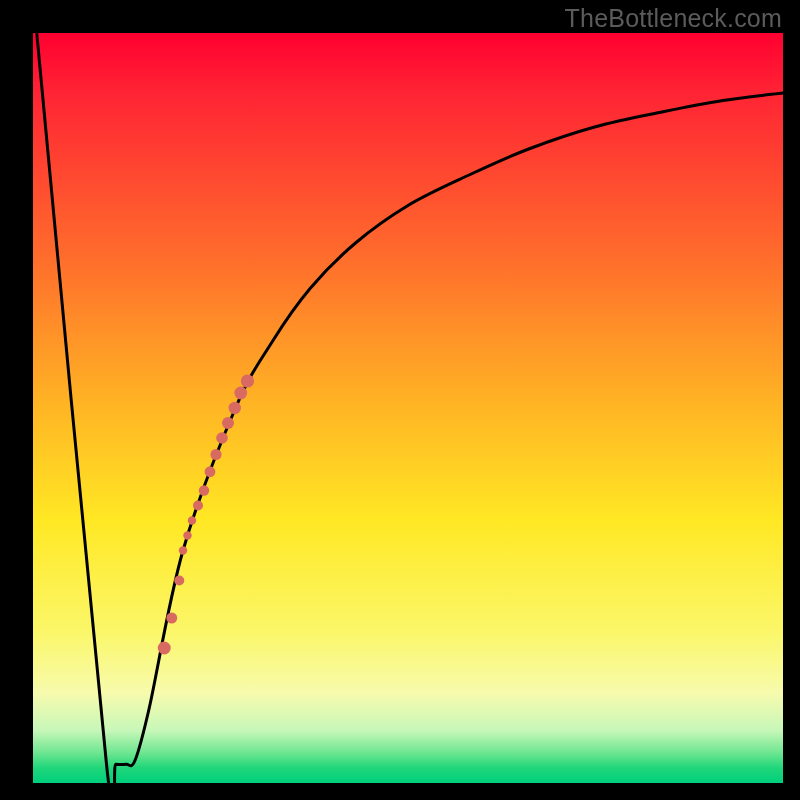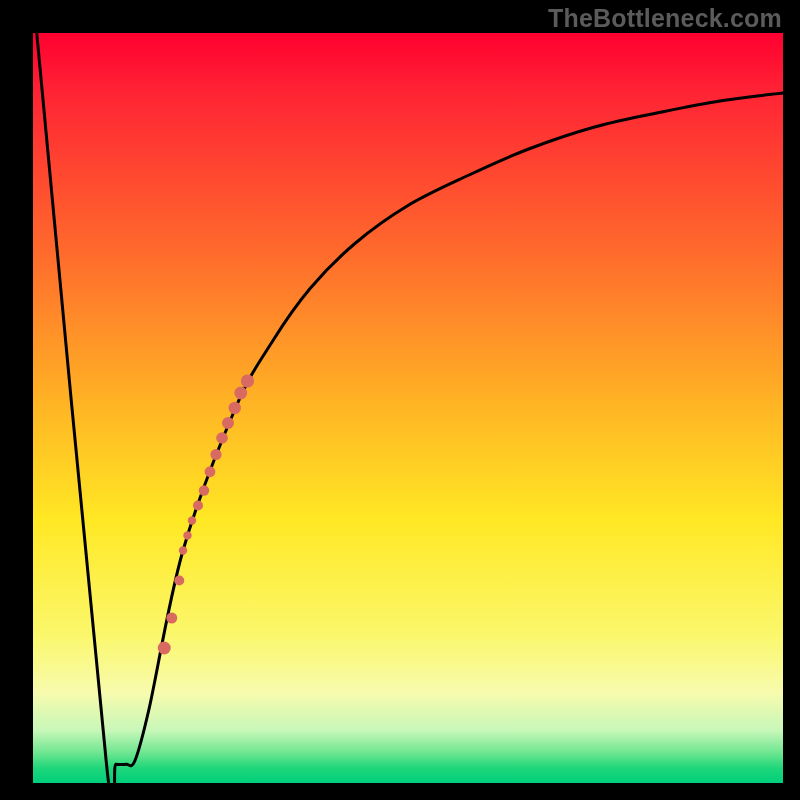--- a/index.html
+++ b/index.html
@@ -42,21 +42,21 @@
       #1fd67a 98%,
       #00cf7c 100%
     );
   }
   .watermark {
     position: absolute;
     right: 18px;
     top: 4px;
     color: #5b5b5b;
     font-size: 25px;
-    font-weight: 700;
+    font-weight: 400;
     letter-spacing: 0.2px;
   }
   svg.curve {
     position: absolute;
     inset: 0;
   }
 </style>
 </head>
 <body>
 

